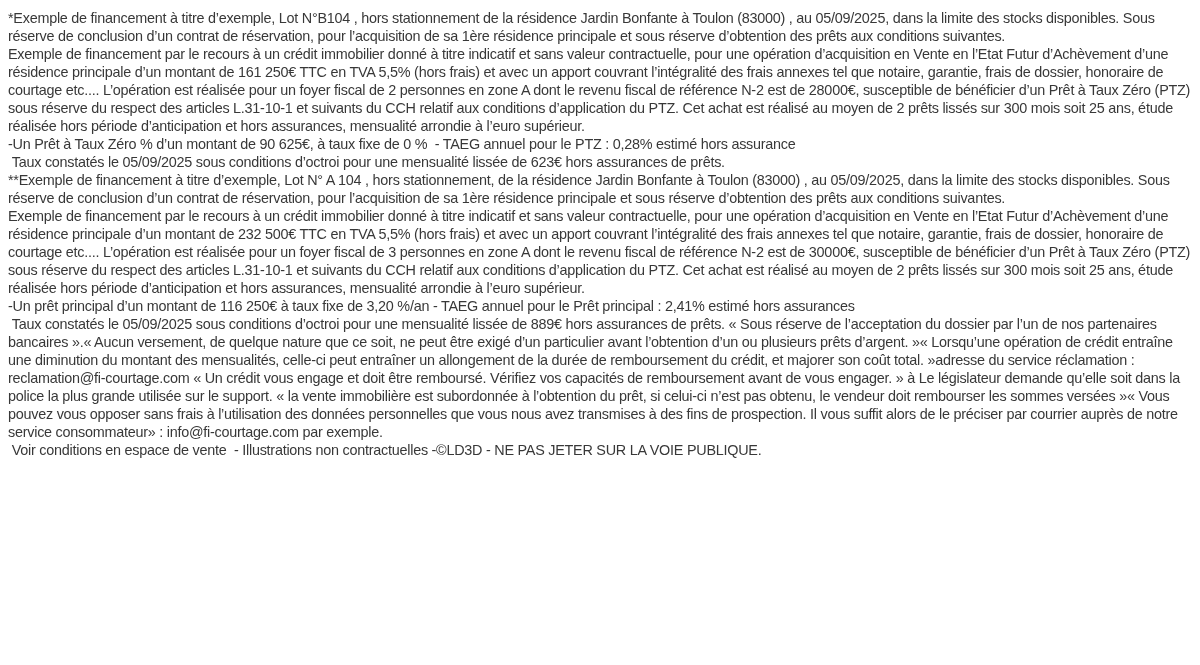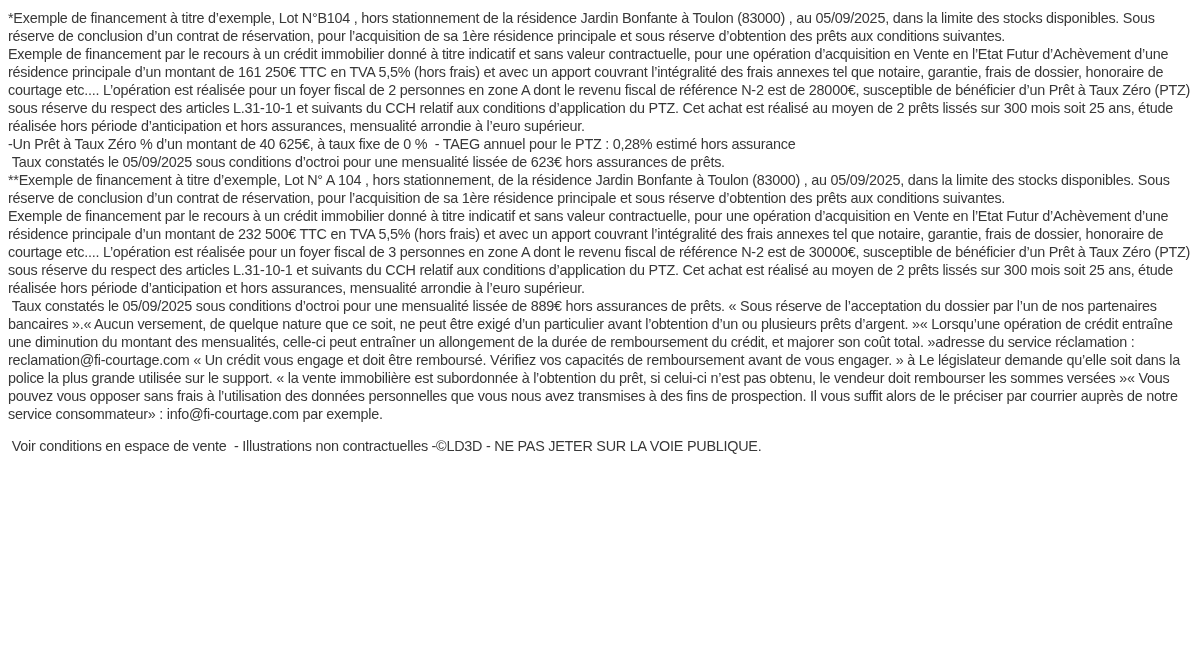--- a/index.html
+++ b/index.html
@@ -23,28 +23,28 @@
     line-height: 18px;
     letter-spacing: -0.25px;
     text-align: left;
   }
   .legal-doc p {
     margin: 0;
     padding: 0;
     white-space: pre-wrap;
   }
   .legal-doc p.footer-gap {
-    margin-top: 14px;
   }
 </style>
 </head>
 <body>
 
 <div class="legal-doc">
   <p>*Exemple de financement à titre d’exemple, Lot N°B104 , hors stationnement de la résidence Jardin Bonfante à Toulon (83000) , au 05/09/2025, dans la limite des stocks disponibles. Sous réserve de conclusion d’un contrat de réservation, pour l’acquisition de sa 1ère résidence principale et sous réserve d’obtention des prêts aux conditions suivantes.</p>
   <p>Exemple de financement par le recours à un crédit immobilier donné à titre indicatif et sans valeur contractuelle, pour une opération d’acquisition en Vente en l’Etat Futur d’Achèvement d’une résidence principale d’un montant de 161 250€ TTC en TVA 5,5% (hors frais) et avec un apport couvrant l’intégralité des frais annexes tel que notaire, garantie, frais de dossier, honoraire de courtage etc.... L’opération est réalisée pour un foyer fiscal de 2 personnes en zone A dont le revenu fiscal de référence N-2 est de 28000€, susceptible de bénéficier d’un Prêt à Taux Zéro (PTZ) sous réserve du respect des articles L.31-10-1 et suivants du CCH relatif aux conditions d’application du PTZ. Cet achat est réalisé au moyen de 2 prêts lissés sur 300 mois soit 25 ans, étude réalisée hors période d’anticipation et hors assurances, mensualité arrondie à l’euro supérieur.</p>
-  <p>-Un Prêt à Taux Zéro % d’un montant de 40 625€, à taux fixe de 0 %  - TAEG annuel pour le PTZ : 0,28% estimé hors assurance</p>
+  <p>-Un Prêt à Taux Zéro % d’un montant de 90 625€, à taux fixe de 0 %  - TAEG annuel pour le PTZ : 0,28% estimé hors assurance</p>
   <p> Taux constatés le 05/09/2025 sous conditions d’octroi pour une mensualité lissée de 623€ hors assurances de prêts.</p>
   <p>**Exemple de financement à titre d’exemple, Lot N° A 104 , hors stationnement, de la résidence Jardin Bonfante à Toulon (83000) , au 05/09/2025, dans la limite des stocks disponibles. Sous réserve de conclusion d’un contrat de réservation, pour l’acquisition de sa 1ère résidence principale et sous réserve d’obtention des prêts aux conditions suivantes.</p>
   <p>Exemple de financement par le recours à un crédit immobilier donné à titre indicatif et sans valeur contractuelle, pour une opération d’acquisition en Vente en l’Etat Futur d’Achèvement d’une résidence principale d’un montant de 232 500€ TTC en TVA 5,5% (hors frais) et avec un apport couvrant l’intégralité des frais annexes tel que notaire, garantie, frais de dossier, honoraire de courtage etc.... L’opération est réalisée pour un foyer fiscal de 3 personnes en zone A dont le revenu fiscal de référence N-2 est de 30000€, susceptible de bénéficier d’un Prêt à Taux Zéro (PTZ) sous réserve du respect des articles L.31-10-1 et suivants du CCH relatif aux conditions d’application du PTZ. Cet achat est réalisé au moyen de 2 prêts lissés sur 300 mois soit 25 ans, étude réalisée hors période d’anticipation et hors assurances, mensualité arrondie à l’euro supérieur.</p>
+  <p>-Un prêt principal d’un montant de 116 250€ à taux fixe de 3,20 %/an - TAEG annuel pour le Prêt principal : 2,41% estimé hors assurances</p>
   <p> Taux constatés le 05/09/2025 sous conditions d’octroi pour une mensualité lissée de 889€ hors assurances de prêts. « Sous réserve de l’acceptation du dossier par l’un de nos partenaires bancaires ».« Aucun versement, de quelque nature que ce soit, ne peut être exigé d’un particulier avant l’obtention d’un ou plusieurs prêts d’argent. »« Lorsqu’une opération de crédit entraîne une diminution du montant des mensualités, celle-ci peut entraîner un allongement de la durée de remboursement du crédit, et majorer son coût total. »adresse du service réclamation : reclamation@fi-courtage.com « Un crédit vous engage et doit être remboursé. Vérifiez vos capacités de remboursement avant de vous engager. » à Le législateur demande qu’elle soit dans la police la plus grande utilisée sur le support. « la vente immobilière est subordonnée à l’obtention du prêt, si celui-ci n’est pas obtenu, le vendeur doit rembourser les sommes versées »« Vous pouvez vous opposer sans frais à l’utilisation des données personnelles que vous nous avez transmises à des fins de prospection. Il vous suffit alors de le préciser par courrier auprès de notre service consommateur» : info@fi-courtage.com par exemple.</p>
   <p class="footer-gap"> Voir conditions en espace de vente  - Illustrations non contractuelles -©LD3D - NE PAS JETER SUR LA VOIE PUBLIQUE.</p>
 </div>
 
 </body></html>

